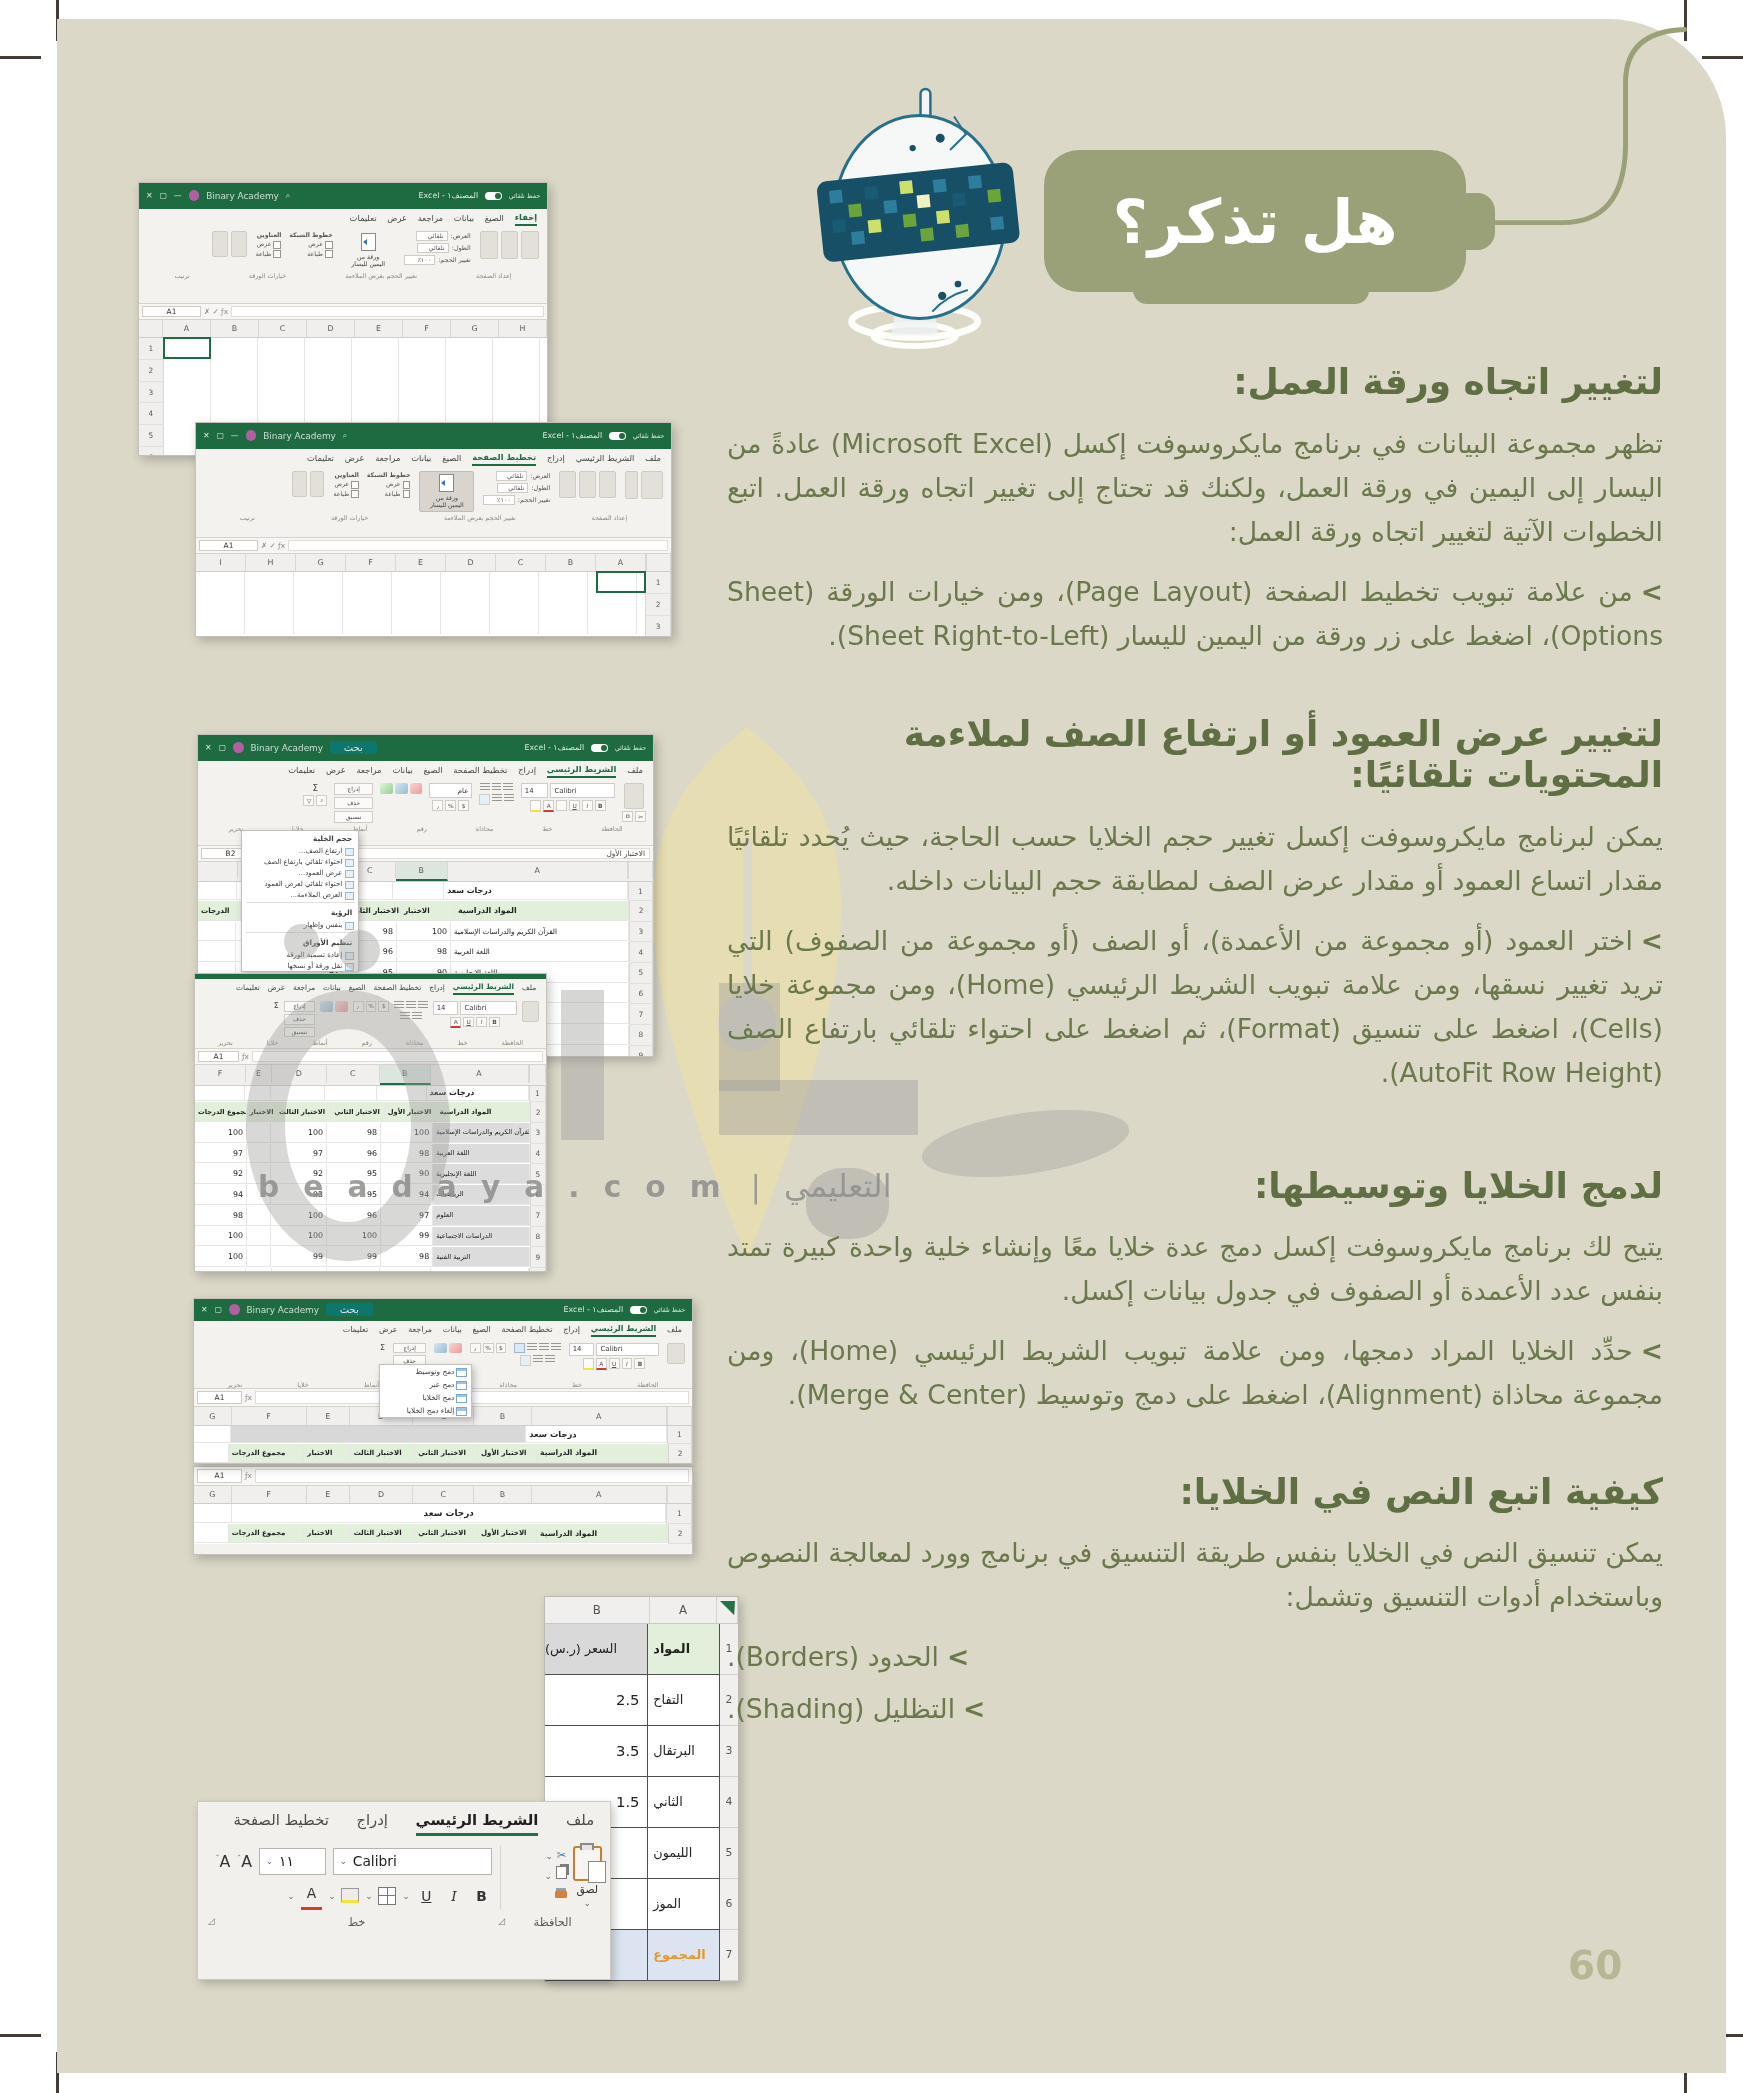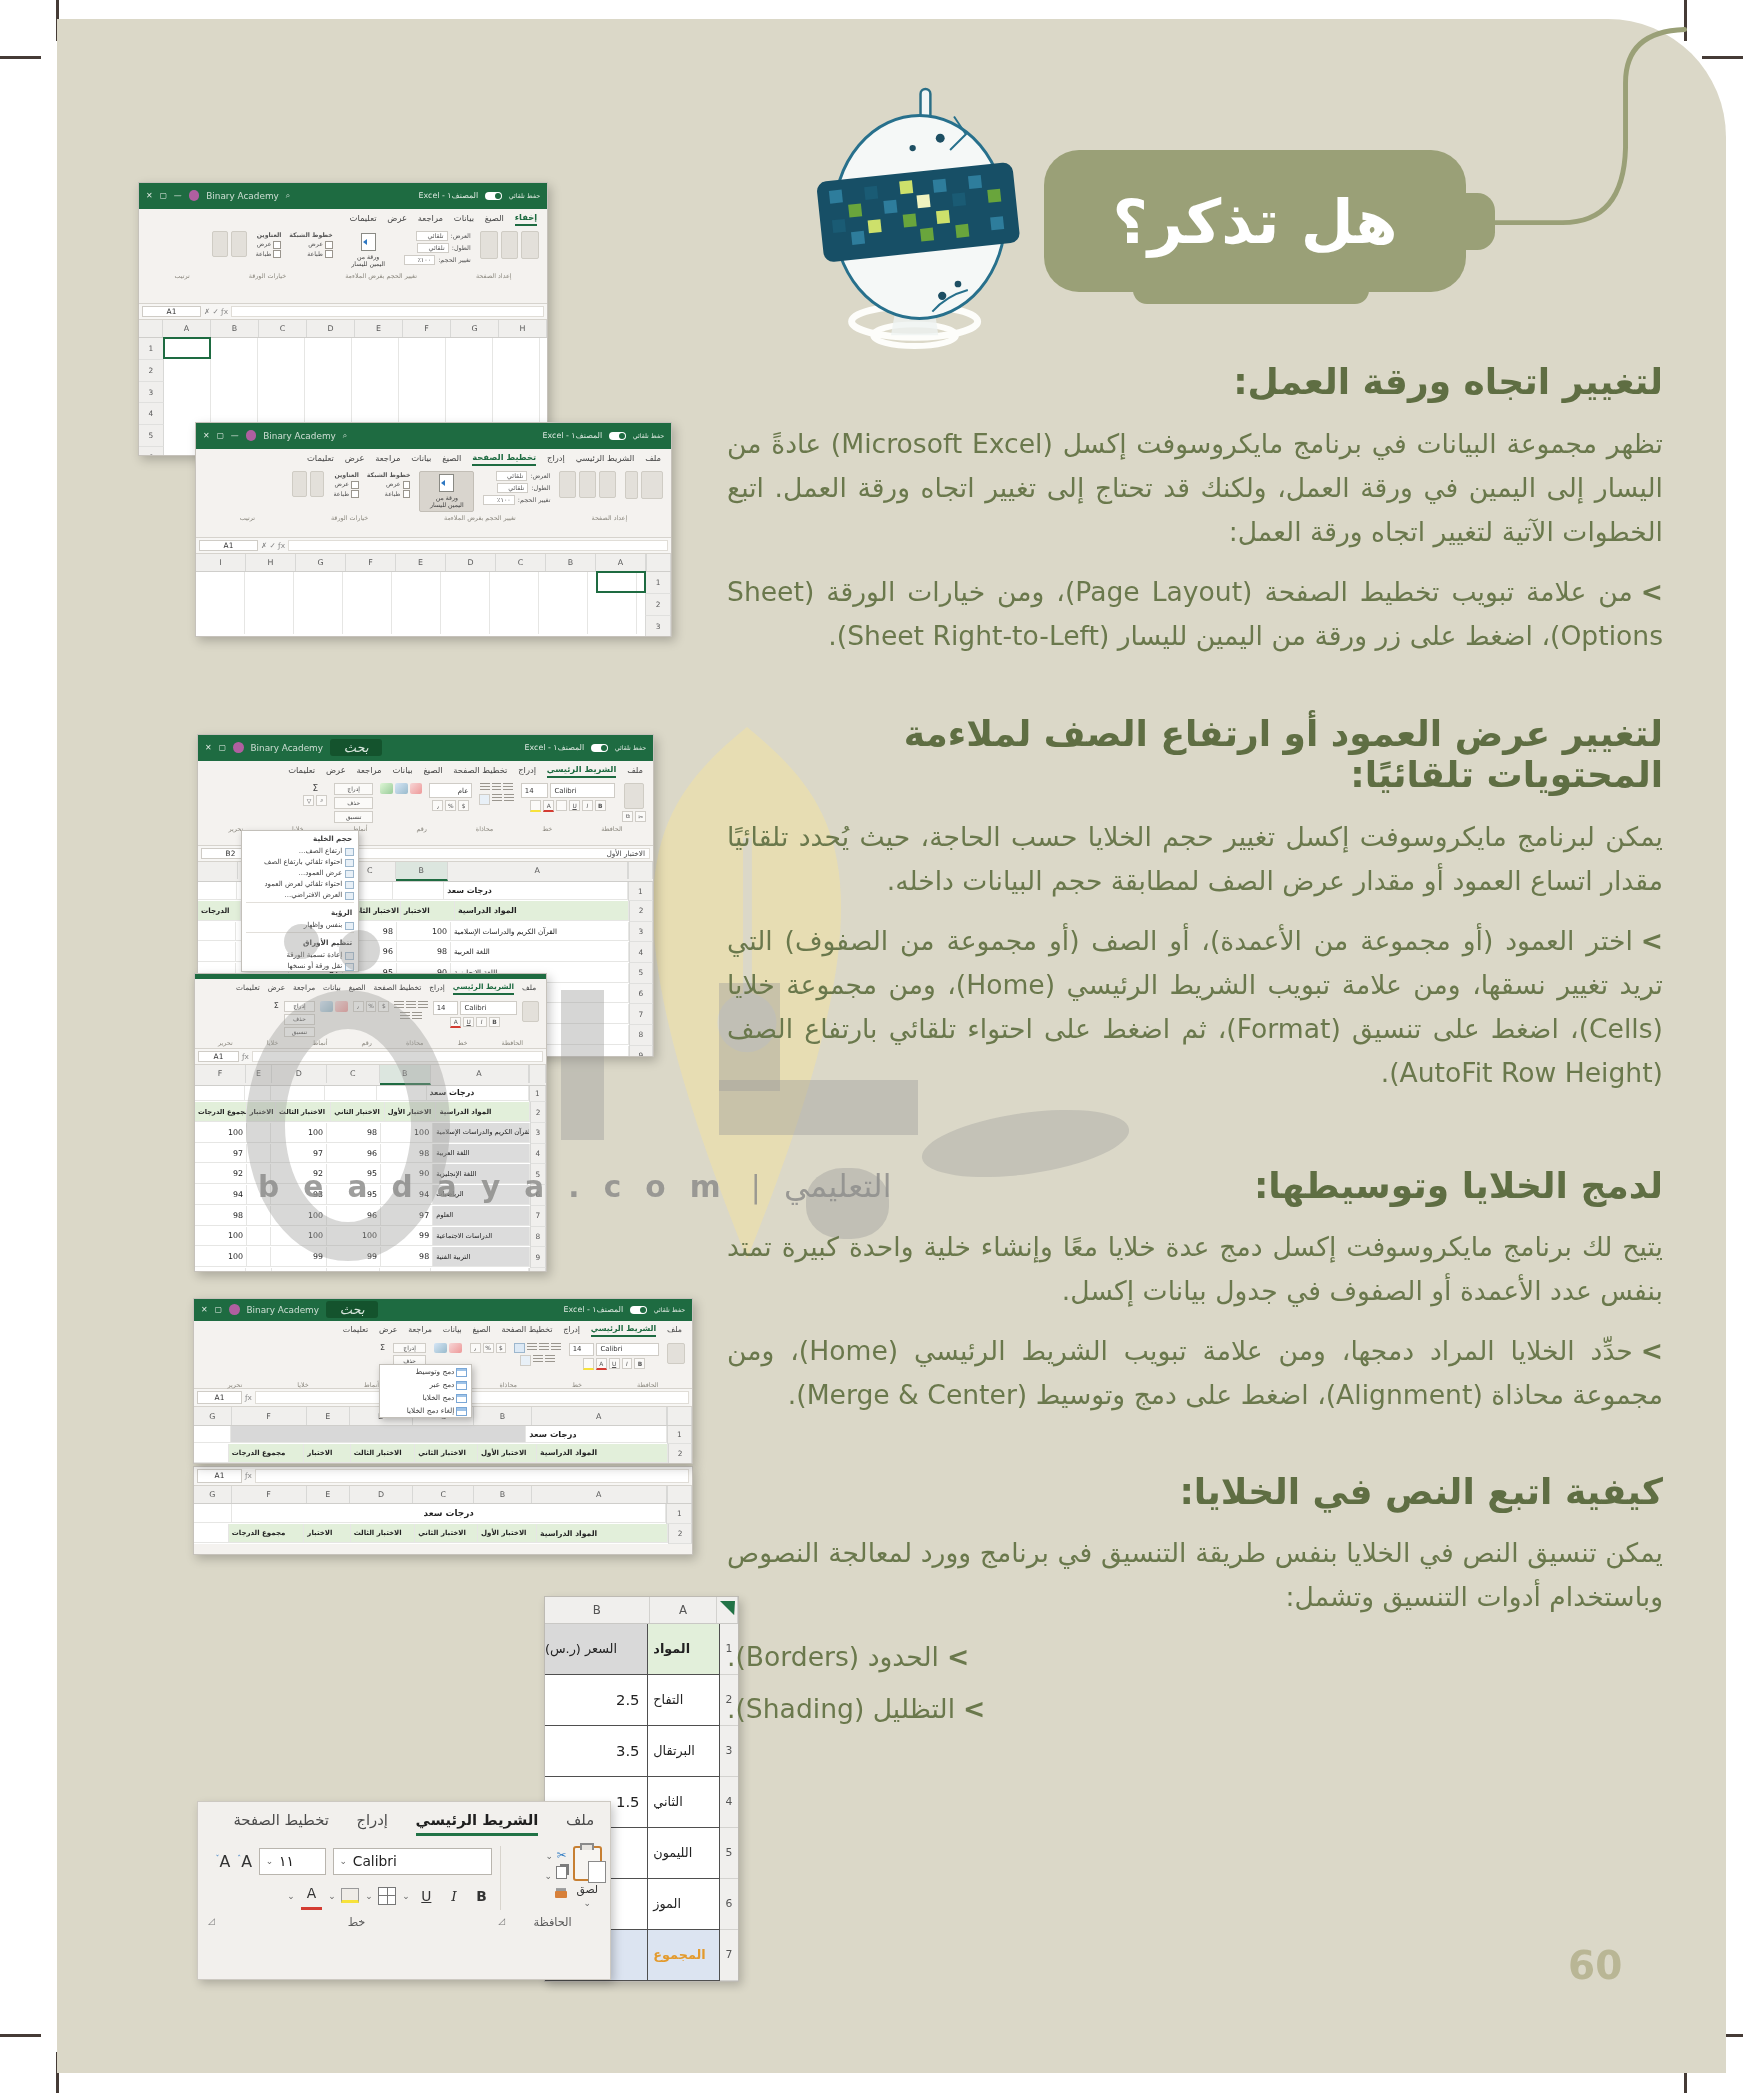--- a/index.html
+++ b/index.html
@@ -33,21 +33,21 @@
   .wm-ring{position:absolute;left:246px;top:990px;width:126px;height:193px;border:39px solid #9d9d9b;border-radius:50%;opacity:.40;z-index:20;}
   .wm-line{position:absolute;left:258px;top:1168px;z-index:21;direction:ltr;font-size:29.6px;color:#8e8e8c;opacity:.85;white-space:nowrap;}
   .wm-line .lat{letter-spacing:6.9px;font-weight:bold;}
   .wm-line .ara{letter-spacing:0;font-size:31.5px;}
 
   
   .xlwin{position:absolute;background:#f4f2ef;border:1px solid #c6c2bb;box-shadow:3px 3.9px 9.9px rgba(0,0,0,.22);z-index:10;overflow:hidden;}
   .xl-title{height:25.6px;background:#1e6b41;color:#dfe9e2;display:flex;align-items:center;font-size:7.9px;padding:0 6.9px;gap:6.9px;direction:ltr;white-space:nowrap;}
   .xl-title .wb{font-size:8.9px;opacity:.9;}
   .avatar{width:10.8px;height:10.8px;border-radius:50%;background:#b05fa0;display:inline-block;}
-  .srch{background:#14532d;border-radius:3px;padding:1px 13.8px;font-size:13px;color:#d8e6dd;font-style:italic;}
+  .srch{background:#0f766e;border-radius:3px;padding:1px 13.8px;font-size:10px;color:#d8e6dd;}
   .spacer{flex:1;}
   .toggle{width:16.7px;height:7.9px;border-radius:3.9px;background:#fff;position:relative;}
   .toggle::after{content:"";position:absolute;right:1px;top:1px;width:5.9px;height:5.9px;border-radius:50%;background:#1e6b41;}
   .autosv{font-size:6.4px;}
   .xl-tabrow{display:flex;direction:rtl;gap:10.8px;padding:3px 9.9px 2px;font-size:8.4px;color:#454545;align-items:center;background:#f4f2ef;white-space:nowrap;}
   .xl-tab{padding-bottom:2px;}
   .xl-ribbon{background:#f4f2ef;border-bottom:1px solid #d6d3cd;position:relative;direction:rtl;}
   .grp-labels{display:flex;direction:rtl;justify-content:space-around;font-size:6.4px;color:#8b887f;padding:1px 5.9px 2px;}
   .fxbar{display:flex;direction:ltr;background:#f7f6f4;border-bottom:1px solid #d6d3cd;padding:2px 3px;gap:3px;align-items:stretch;}
   .nbox{width:57px;background:#fff;border:1px solid #cfccc6;font-size:7.4px;display:flex;align-items:center;justify-content:center;color:#333;}
@@ -684,21 +684,21 @@
   </div>
 
   <div class="ddmenu" style="left:43px;top:95px;width:116px;">
     <div class="dd-h">حجم الخلية</div>
     <div>
 
     <div class="dd-i"><span class="ii"></span><span>ارتفاع الصف...</span></div>
         <div class="dd-i"><span class="ii"></span><span>احتواء تلقائي بارتفاع الصف</span></div>
         <div class="dd-i"><span class="ii"></span><span>عرض العمود...</span></div>
         <div class="dd-i"><span class="ii"></span><span>احتواء تلقائي لعرض العمود</span></div>
-        <div class="dd-i"><span class="ii"></span><span>العرض الافتراضي...</span></div>
+        <div class="dd-i"><span class="ii"></span><span>العرض الملاءمة...</span></div>
       </div>
     <div class="dd-sep"></div>
     <div class="dd-h">الرؤية</div>
     <div>
 
     <div class="dd-i"><span class="ii"></span><span>بنفس وإظهار</span></div>
       </div>
     <div class="dd-sep"></div>
     <div class="dd-h">تنظيم الأوراق</div>
     <div>

